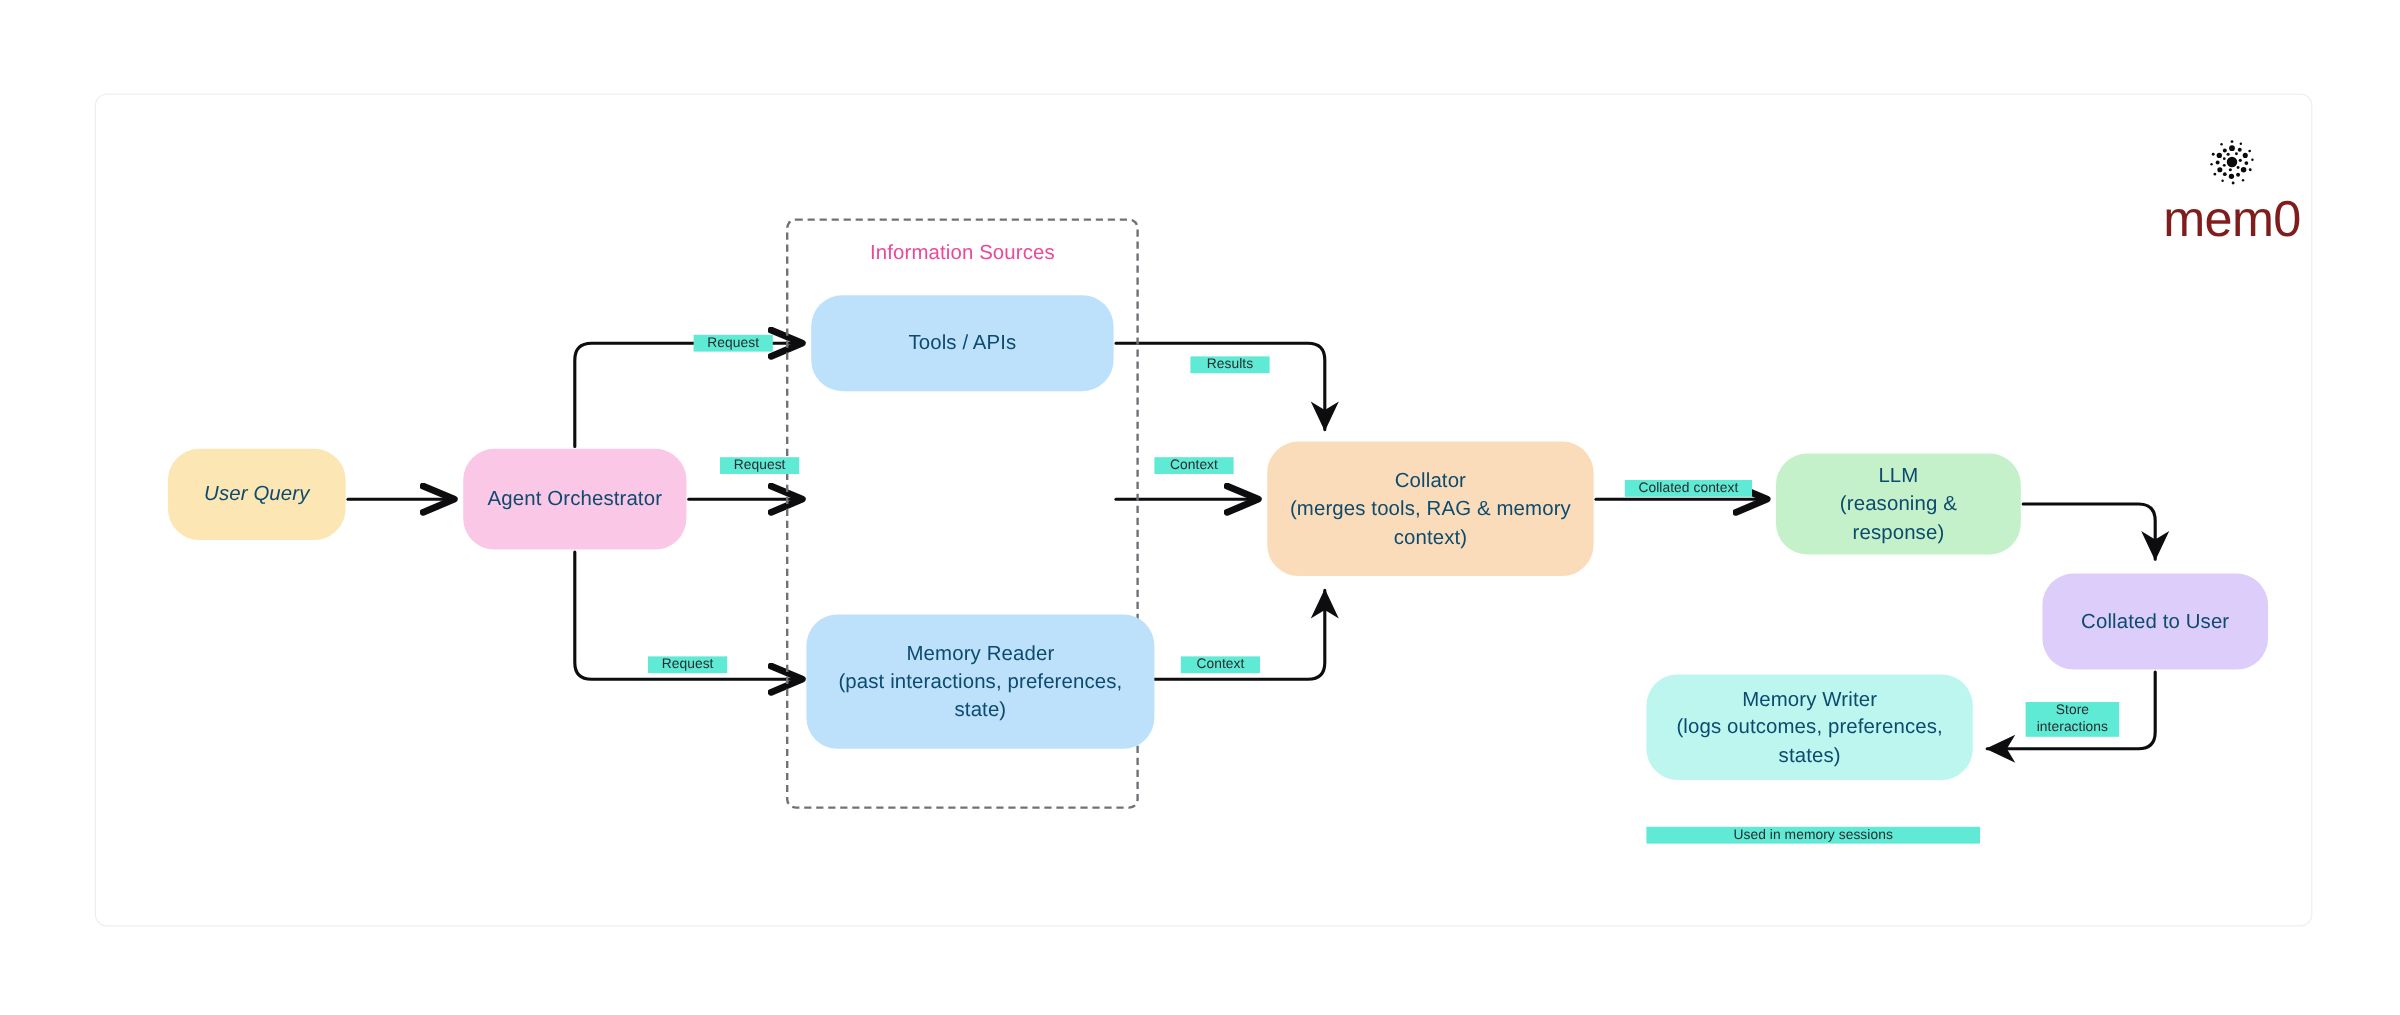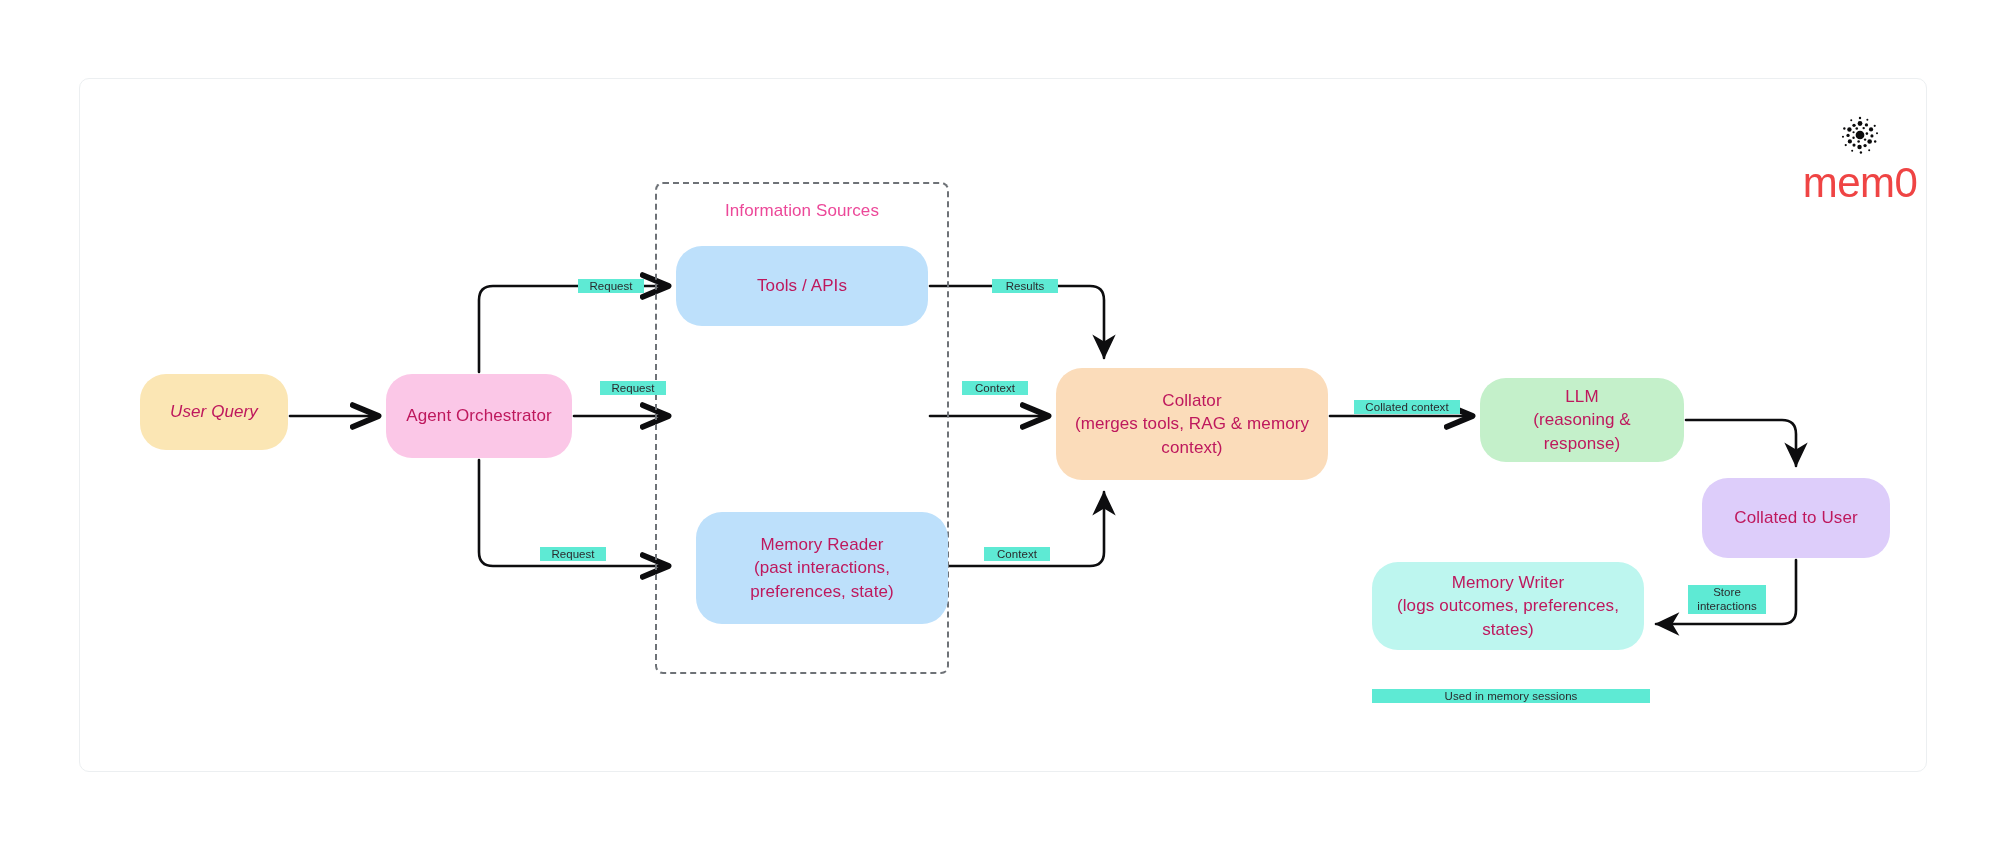--- a/index.html
+++ b/index.html
@@ -33,33 +33,33 @@
 
   
   .node {
     position: absolute;
     box-sizing: border-box;
     display: flex;
     align-items: center;
     justify-content: center;
     text-align: center;
     border-radius: 26px;
-    color: #be185d;
+    color: #0c4a6e;
     font-size: 17px;
     line-height: 1.37;
     letter-spacing: 0.1px;
     padding: 6px 14px;
     white-space: pre-line;
   }
 
   #node-user-query      { left:140px;  top:374px; width:148px; height:76px;  background:#fbe6b4;font-style:italic; }
   #node-agent-orch      { left:386px;  top:374px; width:186px; height:84px;  background:#fbc7e7; }
   #node-tools-apis      { left:676px;  top:246px; width:252px; height:80px;  background:#bde0fb; }
   #node-retriever       { left:676px;  top:374px; width:252px; height:84px;  background:#bde0fb; }
-  #node-memory-reader   { left:696px;  top:512px; width:252px; height:112px; background:#bde0fb; }
+  #node-memory-reader   { left:672px;  top:512px; width:290px; height:112px; background:#bde0fb; }
   #node-collator        { left:1056px; top:368px; width:272px; height:112px; background:#fbdcba; }
   #node-llm             { left:1480px; top:378px; width:204px; height:84px;  background:#c4f0ca; }
   #node-response-user   { left:1702px; top:478px; width:188px; height:80px;  background:#ddcdfa; }
   #node-memory-writer   { left:1372px; top:562px; width:272px; height:88px; background:#bdf6ef; }
 
   
   .group-box {
     position: absolute;
     left: 655px;
     top: 182px;
@@ -89,21 +89,21 @@
     text-align: center;
     line-height: 1.25;
     letter-spacing: 0.05px;
     background: #5eead4;
     padding: 0 3px;
     white-space: pre-line;
   }
   #lbl-req-tools    { left:578px;  top:279px; width:60px; }
   #lbl-req-retr     { left:600px;  top:381px; width:60px; }
   #lbl-req-mem      { left:540px;  top:547px; width:60px; }
-  #lbl-results      { left:992px;  top:279px; width:60px;text-align:center; }
+  #lbl-results      { left:992px;  top:297px; width:60px;text-align:center; }
   #lbl-ctx-retr     { left:962px;  top:381px; width:60px; }
   #lbl-ctx-mem      { left:984px;  top:547px; width:60px; }
   #lbl-collated     { left:1354px; top:400px; width:100px; }
   #lbl-store        { left:1688px; top:585px; width:72px; }
   #caption-future   { left:1372px; top:689px; width:272px; font-size:11.5px; }
 
   
   .logo {
     position: absolute;
     left: 1780px;
@@ -112,21 +112,21 @@
     text-align: center;
   }
   .logo-mark {
     display: block;
     margin: 0 auto 4px auto;
     width: 46px;
     height: 46px;
   }
   .logo-word {
     font-size: 42px;
-    color: #ef4444;
+    color: #7f1d1d;
     letter-spacing: -0.5px;
     line-height: 1;
   }
 
   svg.wires {
     position: absolute;
     left: 0;
     top: 0;
     width: 2000px;
     height: 846px;

